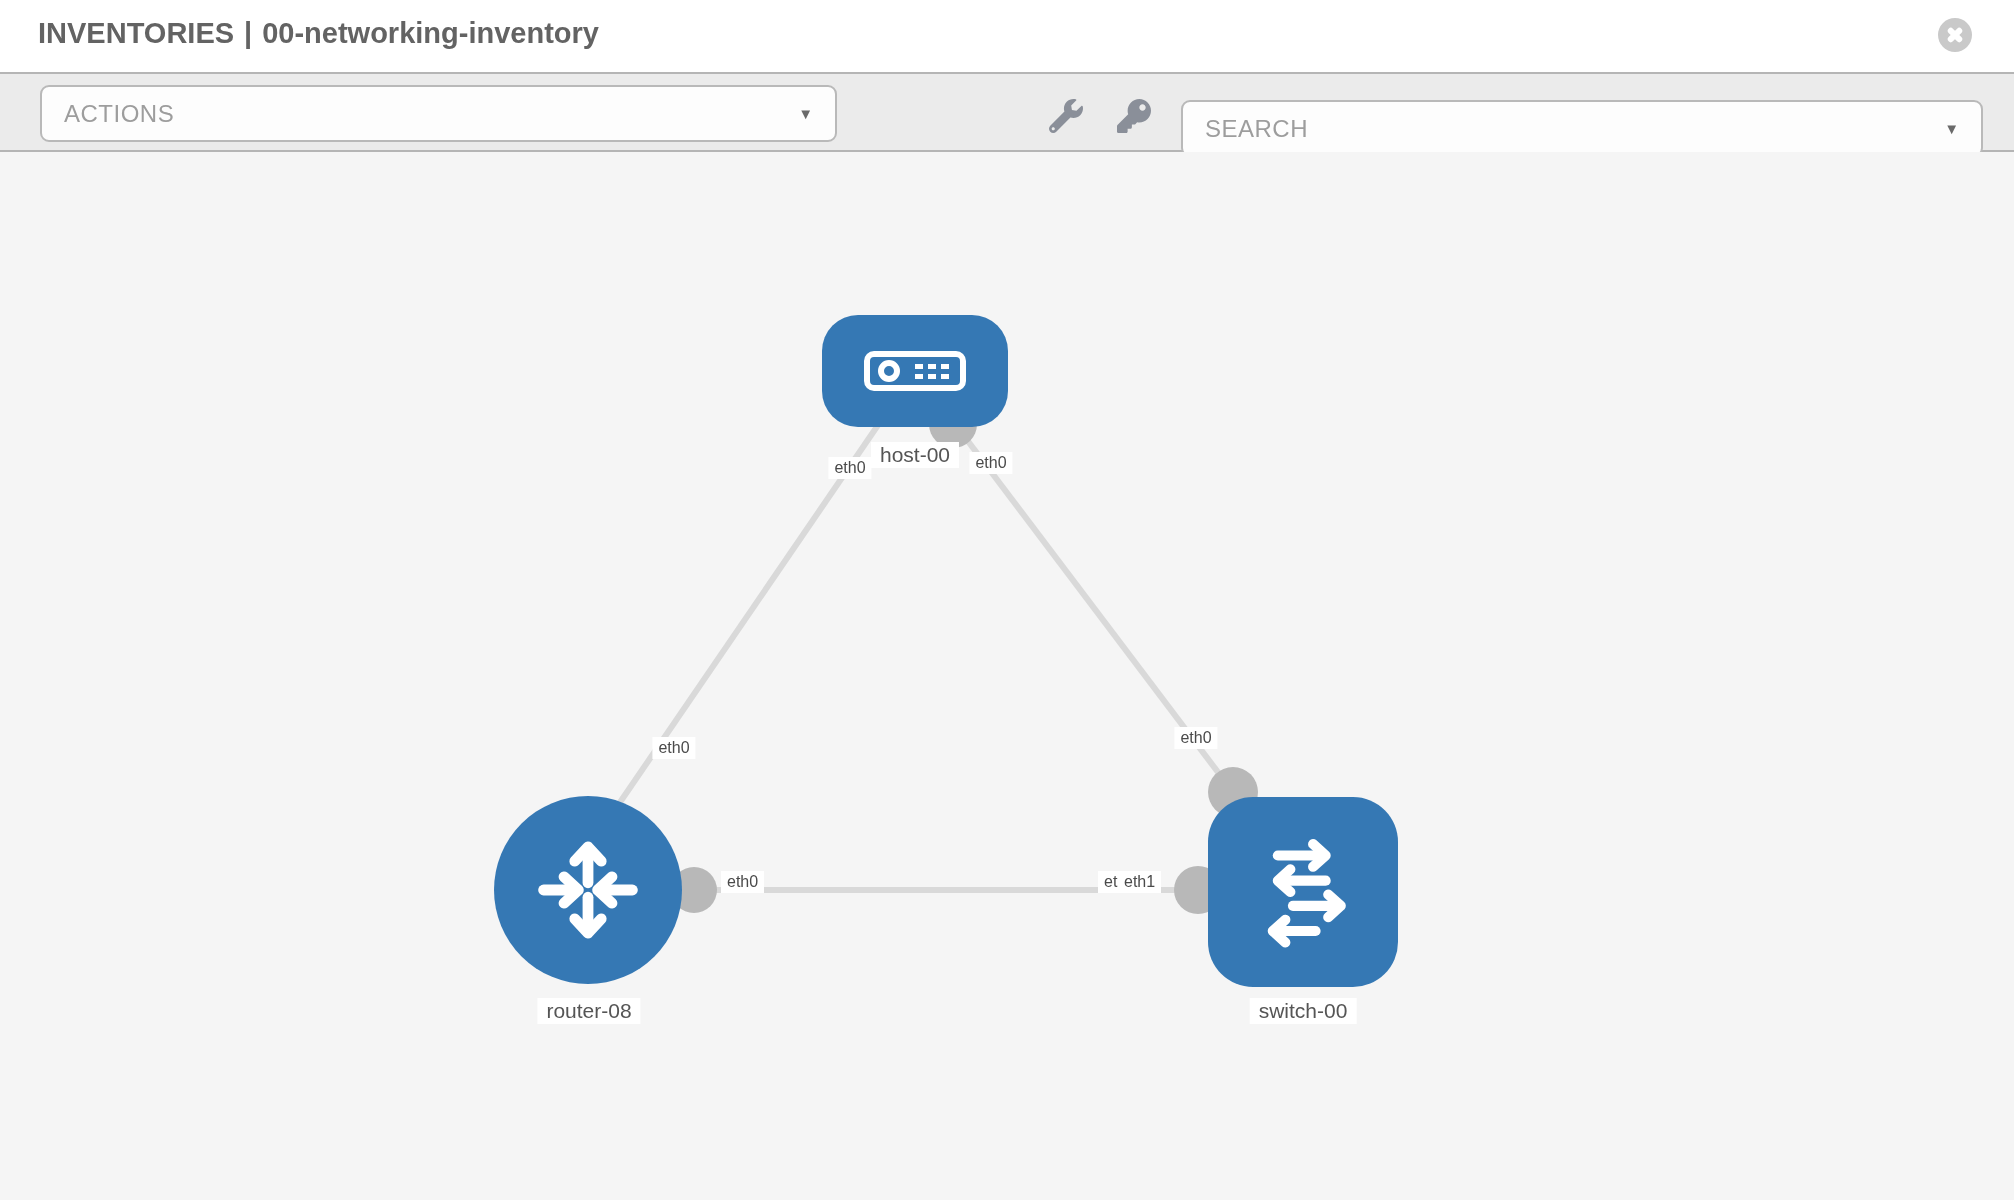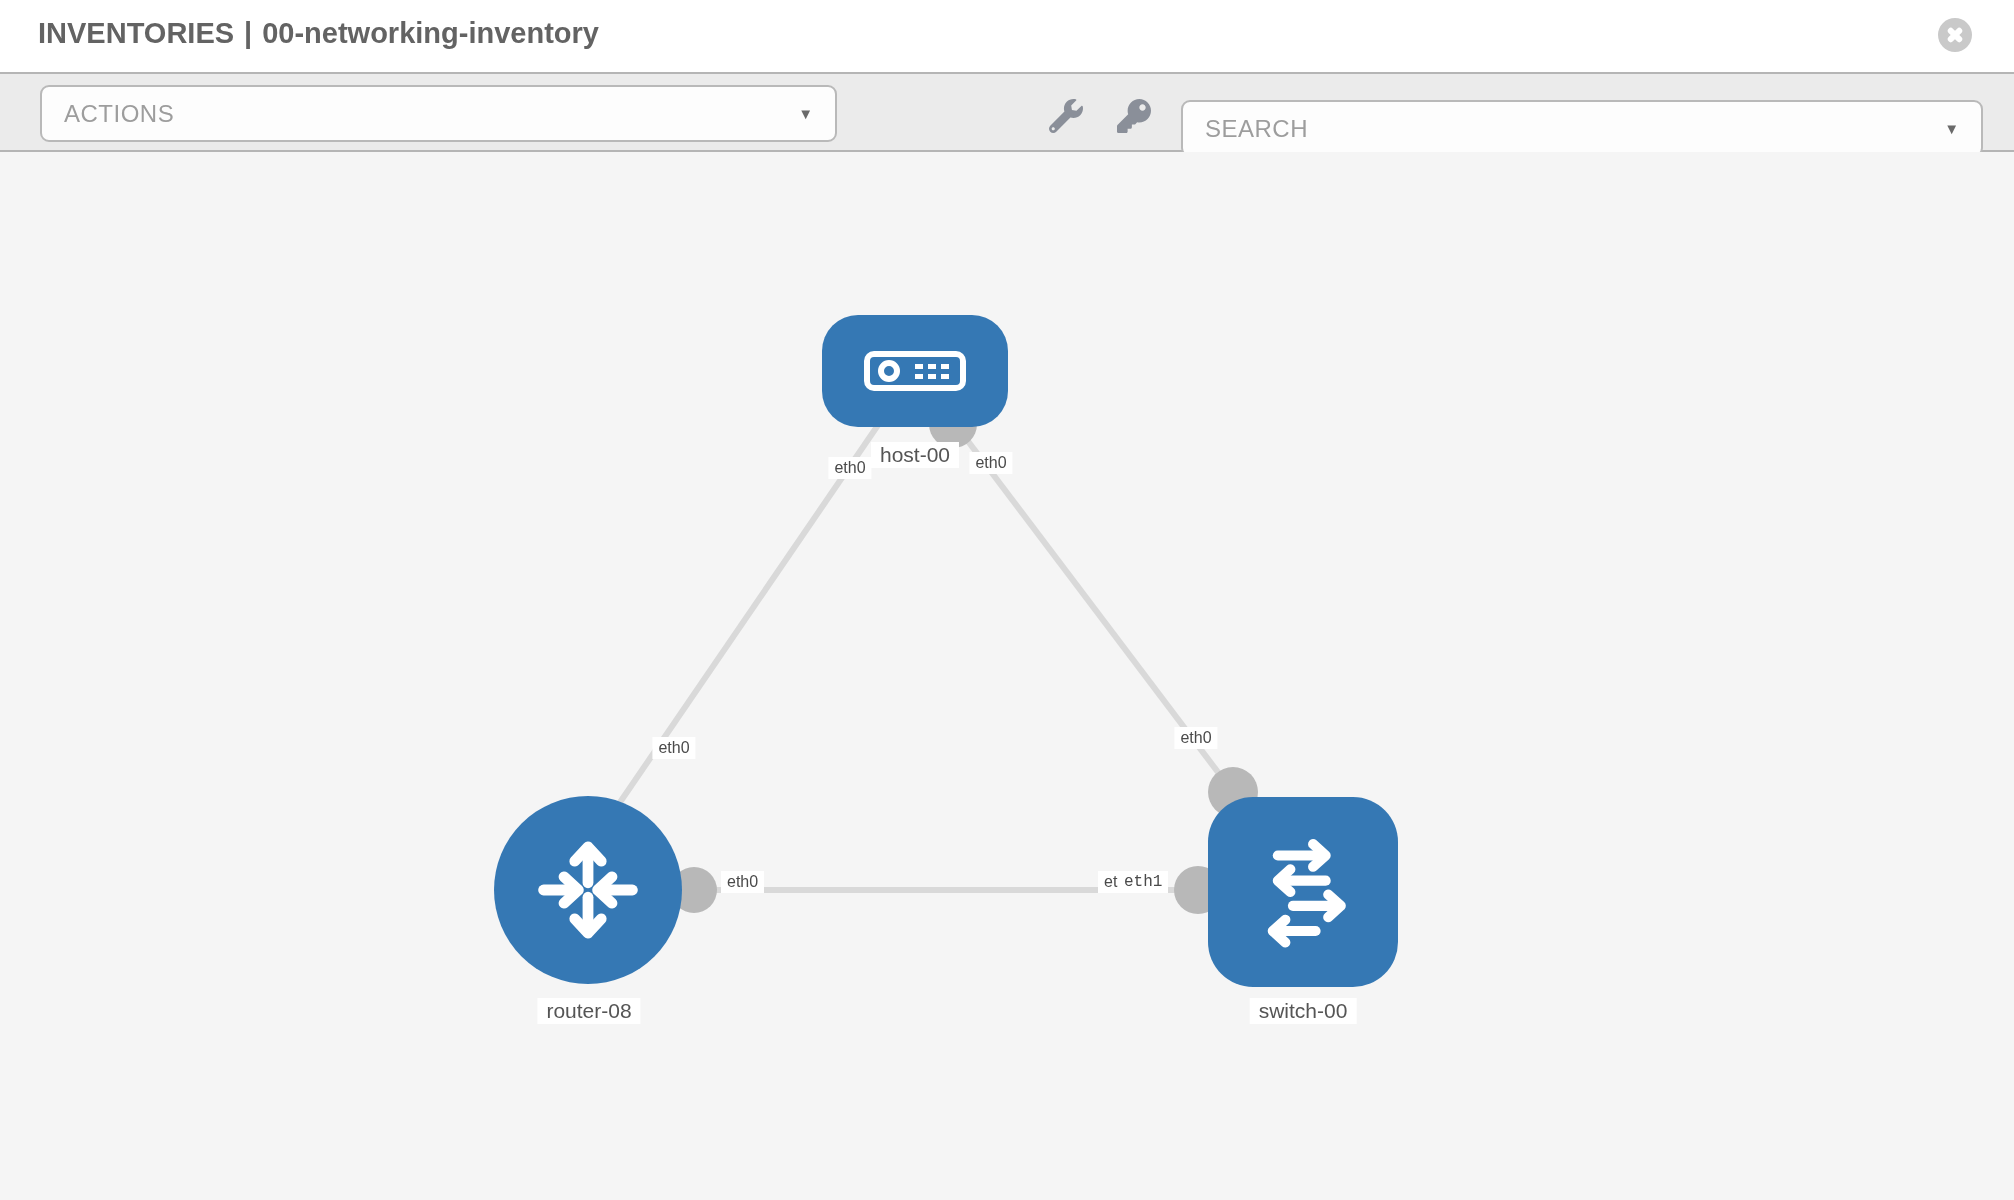--- a/index.html
+++ b/index.html
@@ -181,15 +181,15 @@
   <div class="chip node-label" style="left:915px;  top:290px;">host-00</div>
   <div class="chip node-label" style="left:589px;  top:846px;">router-08</div>
   <div class="chip node-label" style="left:1303px; top:846px;">switch-00</div>
 
   <div class="chip if-label if-center" style="left:850px;  top:305px;">eth0</div>
   <div class="chip if-label if-center" style="left:991px;  top:300px;">eth0</div>
   <div class="chip if-label if-center" style="left:674px;  top:585px;">eth0</div>
   <div class="chip if-label if-center" style="left:1196px; top:575px;">eth0</div>
   <div class="chip if-label" style="left:721px;  top:719px;">eth0</div>
   <div class="chip if-label" style="left:1098px; top:719px; z-index:3;">eth0</div>
-  <div class="chip if-label" style="left:1118px; top:719px; z-index:4;font-family:Liberation Mono, monospace;">eth1</div>
+  <div class="chip if-label" style="left:1118px; top:719px; z-index:4;">eth1</div>
 
 </div>
 
 </body></html>

